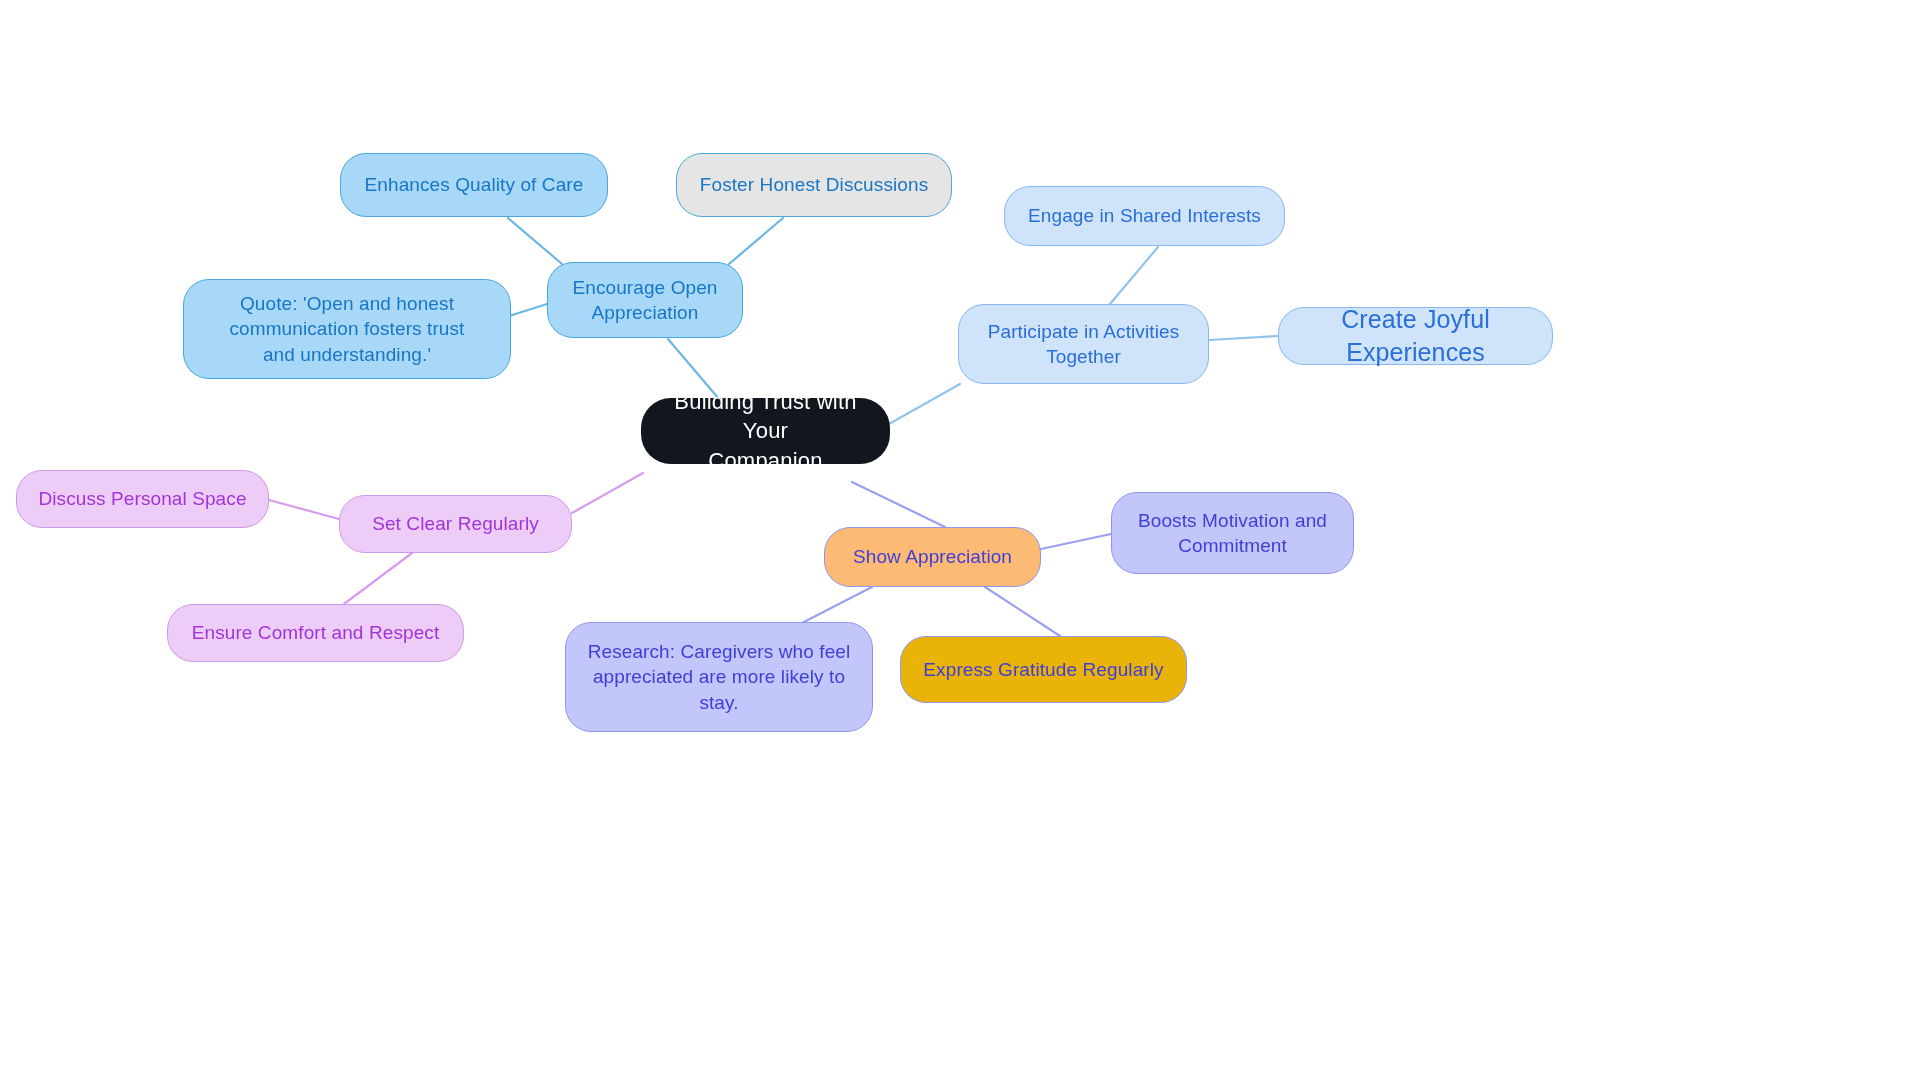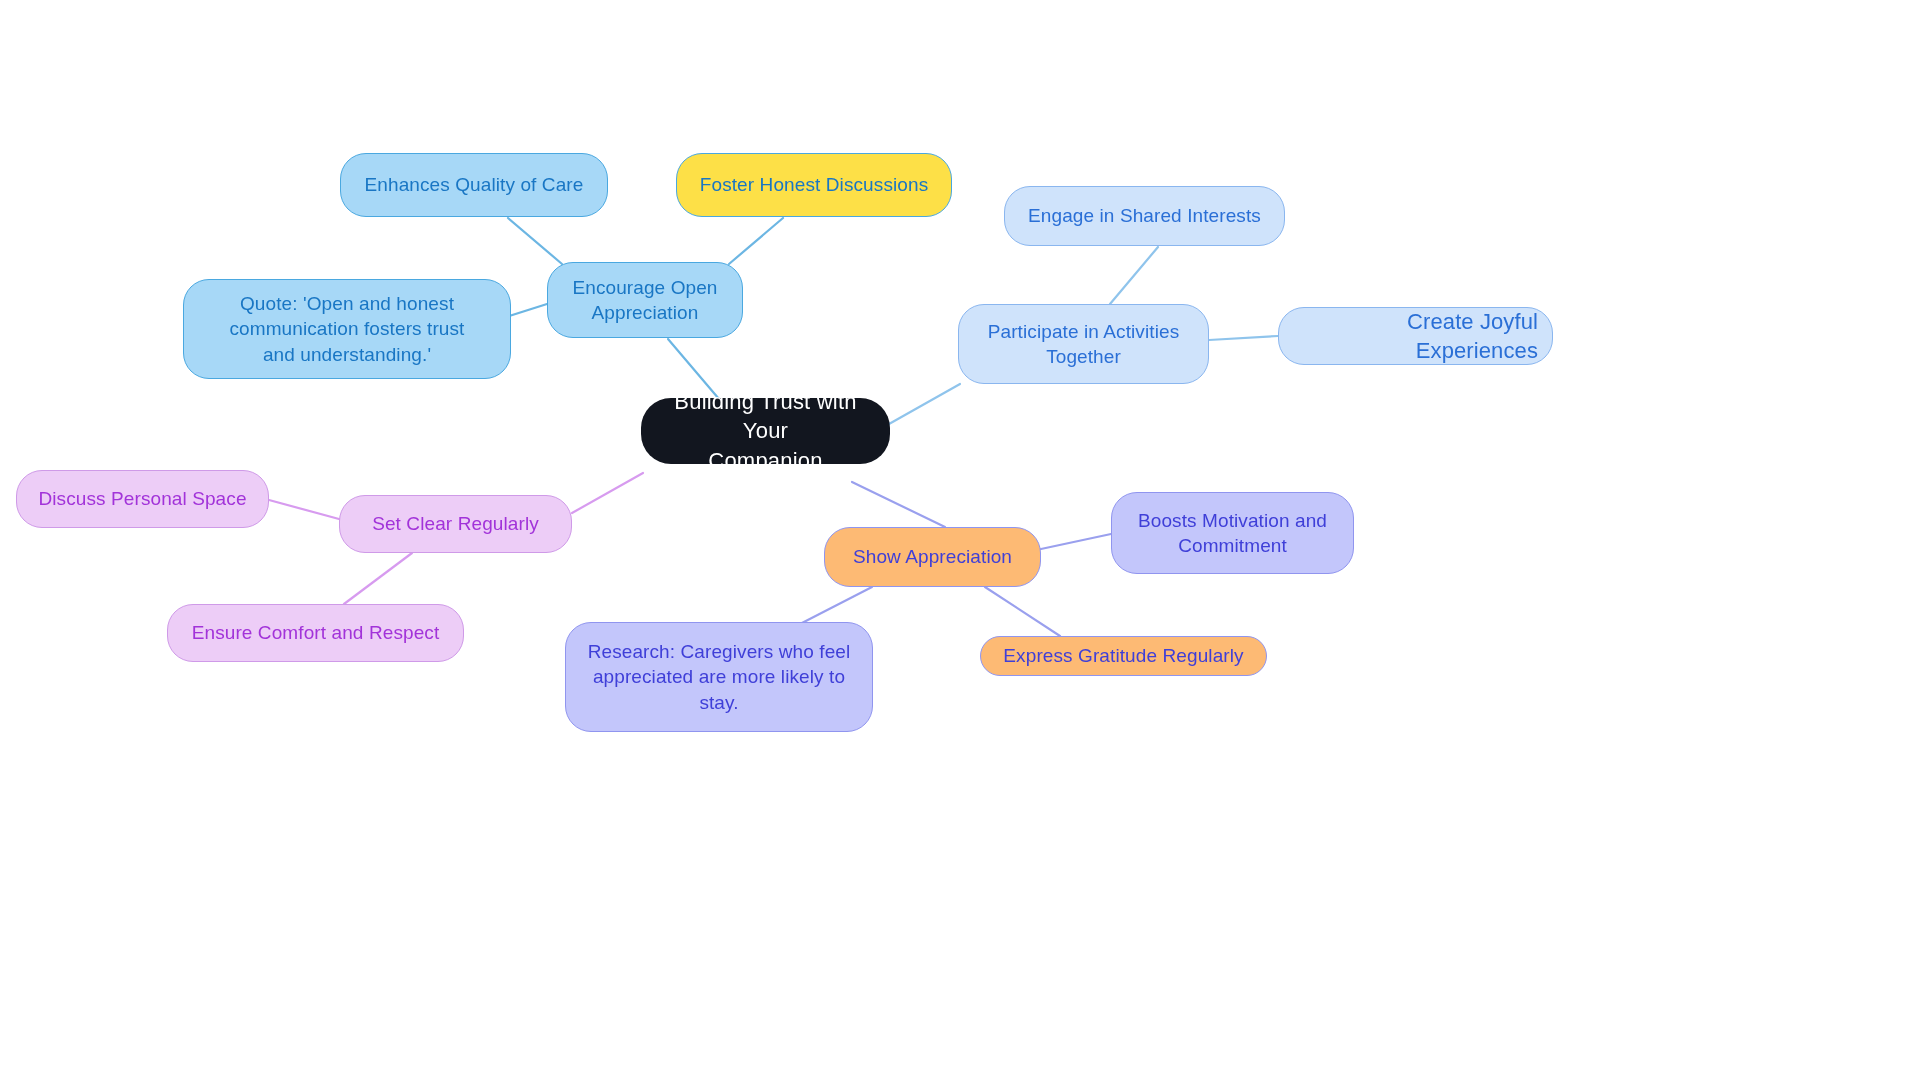--- a/index.html
+++ b/index.html
@@ -78,46 +78,46 @@
         <span class="node-label">Building Trust with Your
 Companion</span>
       </div>
       <div class="node" style="left: 547px; top: 262px; width: 196px; height: 76px; background: rgb(167, 216, 247); border-color: rgb(74, 168, 224); color: rgb(25, 118, 196); font-size: 19px;">
         <span class="node-label">Encourage Open
 Appreciation</span>
       </div>
       <div class="node" style="left: 340px; top: 153px; width: 268px; height: 64px; background: rgb(167, 216, 247); border-color: rgb(74, 168, 224); color: rgb(25, 118, 196); font-size: 19px;">
         <span class="node-label">Enhances Quality of Care</span>
       </div>
-      <div class="node" style="left: 676px; top: 153px; width: 276px; height: 64px; background: #fde047; border-color: rgb(74, 168, 224); color: rgb(25, 118, 196); font-size: 19px;">
+      <div class="node" style="left: 676px; top: 153px; width: 276px; height: 64px; background: #e5e5e5; border-color: rgb(74, 168, 224); color: rgb(25, 118, 196); font-size: 19px;">
         <span class="node-label">Foster Honest Discussions</span>
       </div>
       <div class="node" style="left: 183px; top: 279px; width: 328px; height: 100px; background: rgb(167, 216, 247); border-color: rgb(74, 168, 224); color: rgb(25, 118, 196); font-size: 19px;">
         <span class="node-label">Quote: 'Open and honest
 communication fosters trust
 and understanding.'</span>
       </div>
       <div class="node" style="left: 958px; top: 304px; width: 251px; height: 80px; background: rgb(207, 227, 251); border-color: rgb(138, 182, 239); color: rgb(42, 111, 214); font-size: 19px;">
         <span class="node-label">Participate in Activities
 Together</span>
       </div>
       <div class="node" style="left: 1004px; top: 186px; width: 281px; height: 60px; background: rgb(207, 227, 251); border-color: rgb(138, 182, 239); color: rgb(42, 111, 214); font-size: 19px;">
         <span class="node-label">Engage in Shared Interests</span>
       </div>
-      <div class="node" style="left: 1278px; top: 307px; width: 275px; height: 58px; background: rgb(207, 227, 251); border-color: rgb(138, 182, 239); color: rgb(42, 111, 214); font-size: 22px; text-align: right;">
+      <div class="node" style="left: 1278px; top: 307px; width: 275px; height: 58px; background: rgb(207, 227, 251); border-color: rgb(138, 182, 239); color: rgb(42, 111, 214); font-size: 25px;">
         <span class="node-label">Create Joyful Experiences</span>
       </div>
       <div class="node" style="left: 824px; top: 527px; width: 217px; height: 60px; background: #fdba74; border-color: rgb(144, 149, 239); color: rgb(63, 63, 216); font-size: 19px;">
         <span class="node-label">Show Appreciation</span>
       </div>
       <div class="node" style="left: 1111px; top: 492px; width: 243px; height: 82px; background: rgb(195, 198, 251); border-color: rgb(144, 149, 239); color: rgb(63, 63, 216); font-size: 19px;">
         <span class="node-label">Boosts Motivation and
 Commitment</span>
       </div>
-      <div class="node" style="left: 980px; top: 636px; width: 287px; height: 40px; background: #fdba74; border-color: rgb(144, 149, 239); color: rgb(63, 63, 216); font-size: 19px;">
+      <div class="node" style="left: 900px; top: 636px; width: 287px; height: 67px; background: #eab308; border-color: rgb(144, 149, 239); color: rgb(63, 63, 216); font-size: 19px;">
         <span class="node-label">Express Gratitude Regularly</span>
       </div>
       <div class="node" style="left: 565px; top: 622px; width: 308px; height: 110px; background: rgb(195, 198, 251); border-color: rgb(144, 149, 239); color: rgb(63, 63, 216); font-size: 19px;">
         <span class="node-label">Research: Caregivers who feel
 appreciated are more likely to
 stay.</span>
       </div>
       <div class="node" style="left: 339px; top: 495px; width: 233px; height: 58px; background: rgb(237, 205, 247); border-color: rgb(207, 154, 232); color: rgb(162, 51, 217); font-size: 19px;">
         <span class="node-label">Set Clear Regularly</span>
       </div>

